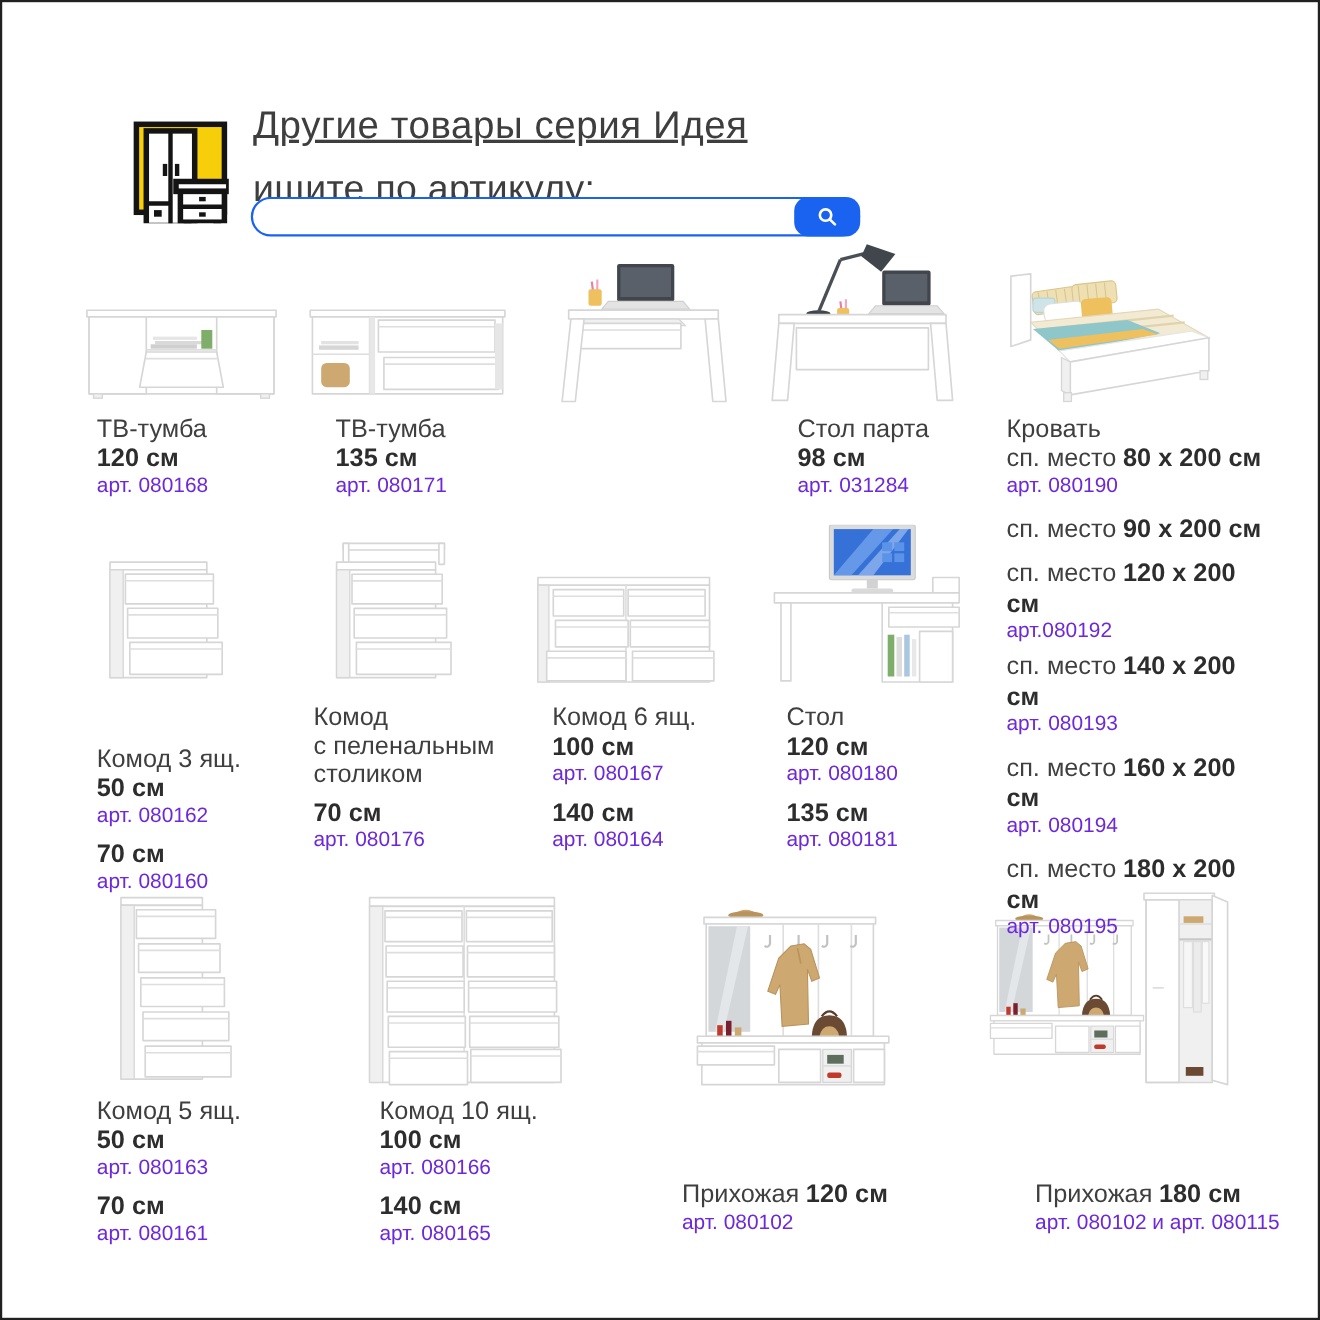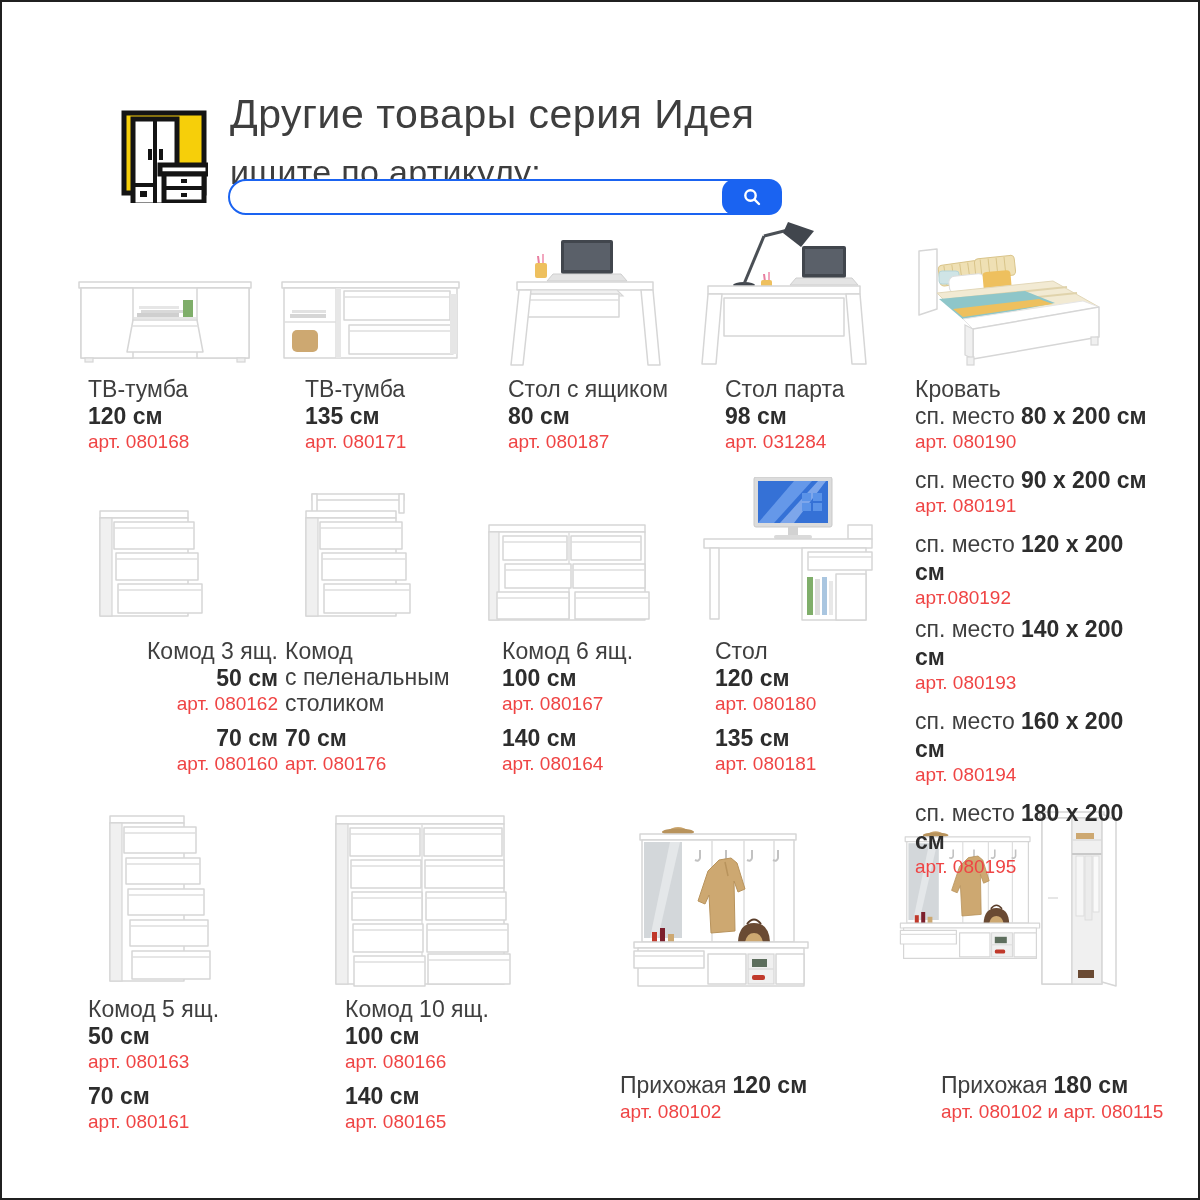--- a/index.html
+++ b/index.html
@@ -2,33 +2,33 @@
 <html><head>
 <meta charset="utf-8">
 <style>
   * { margin:0; padding:0; box-sizing:border-box; }
   html,body { background:#fff; }
   body { font-family:"Liberation Sans","DejaVu Sans",sans-serif; }
   .page { position:relative; width:1200px; height:1200px; background:#fff; overflow:hidden; }
   .frame { position:absolute; inset:0; border:2px solid #202020; pointer-events:none; z-index:50; }
 
   .abs { position:absolute; }
-  .title { font-size:41px; line-height:48px; color:#3e3e3e; letter-spacing:0.5px; }
+  .title { font-size:35px; line-height:48px; color:#3e3e3e; letter-spacing:0.5px;text-decoration:underline; }
   .subtitle { font-size:34px; line-height:40px; color:#3e3e3e; letter-spacing:0.3px; }
 
   .search { position:absolute; left:228px; top:179px; width:554px; height:36px; }
   .search input { width:100%; height:36px; border:2px solid #1a63f1; border-radius:18px; outline:none;
                   padding:0 70px 0 16px; font-size:18px; color:#333; background:#fff; }
   .search .btn { position:absolute; right:0; top:0; width:60px; height:36px; border:none; cursor:pointer;
                  background:#1a63f1; border-radius:13px; display:flex; align-items:center; justify-content:center; }
 
   .card { position:absolute; }
   .p-name { font-size:23px; line-height:26px; color:#3f3f3f; }
   .p-size { font-size:23px; line-height:28px; font-weight:700; color:#2d2d2d; }
-  .p-art  { font-size:19px; line-height:24px; color:#ef4444; }
+  .p-art  { font-size:19px; line-height:24px; color:#6d28d9; }
   .p-line { font-size:23px; line-height:28px; color:#3f3f3f; }
   .p-line .pre { margin-right:6px; }
   .p-line .bld { font-weight:700; color:#2d2d2d; }
   .vgap { height:8px; }
   .bed-entry { margin-bottom:12px; }
   .bed-card > .bed-entry:nth-child(4) { margin-bottom:5px; }
   .hall-line { font-size:23px; line-height:30px; color:#3f3f3f; }
   .hall-line .bld { font-weight:700; color:#2d2d2d; }
 
   .img { position:absolute; }
@@ -411,61 +411,55 @@
     <div class="p-size">120 см</div>
     <div class="p-art">арт. 080168</div>
   </div>
 
   <div class="card" style="left:305px;top:376px;width:200px;">
     <div class="p-name">ТВ-тумба</div>
     <div class="p-size">135 см</div>
     <div class="p-art">арт. 080171</div>
   </div>
 
-  <div class="card" style="left:508px;top:376px;width:200px;">
-    <div class="p-name">Стол с ящиком</div>
-    <div class="p-size">80 см</div>
-    <div class="p-art">арт. 080187</div>
-  </div>
 
   <div class="card" style="left:725px;top:376px;width:200px;">
     <div class="p-name">Стол парта</div>
     <div class="p-size">98 см</div>
     <div class="p-art">арт. 031284</div>
   </div>
 
   <div class="card bed-card" style="left:915px;top:376px;width:240px;">
     <div class="p-name">Кровать</div>
     <div class="bed-entry">
       <div class="p-line"><span class="pre">сп. место</span><span class="bld">80 x 200 см</span></div>
       <div class="p-art">арт. 080190</div>
     </div>
     <div class="bed-entry">
       <div class="p-line"><span class="pre">сп. место</span><span class="bld">90 x 200 см</span></div>
-      <div class="p-art">арт. 080191</div>
     </div>
     <div class="bed-entry">
       <div class="p-line"><span class="pre">сп. место</span><span class="bld">120 x 200 см</span></div>
       <div class="p-art">арт.080192</div>
     </div>
     <div class="bed-entry">
       <div class="p-line"><span class="pre">сп. место</span><span class="bld">140 x 200 см</span></div>
       <div class="p-art">арт. 080193</div>
     </div>
     <div class="bed-entry">
       <div class="p-line"><span class="pre">сп. место</span><span class="bld">160 x 200 см</span></div>
       <div class="p-art">арт. 080194</div>
     </div>
     <div class="bed-entry">
       <div class="p-line"><span class="pre">сп. место</span><span class="bld">180 x 200 см</span></div>
       <div class="p-art">арт. 080195</div>
     </div>
   </div>
 
-  <div class="card" style="left:88px;top:638px;width:190px;text-align:right;">
+  <div class="card" style="left:88px;top:676px;width:190px;">
     <div class="p-name">Комод 3 ящ.</div>
     <div class="p-size">50 см</div>
     <div class="p-art">арт. 080162</div>
     <div class="vgap"></div>
     <div class="p-size">70 см</div>
     <div class="p-art">арт. 080160</div>
   </div>
 
   <div class="card" style="left:285px;top:638px;width:220px;">
     <div class="p-name">Комод</div>

